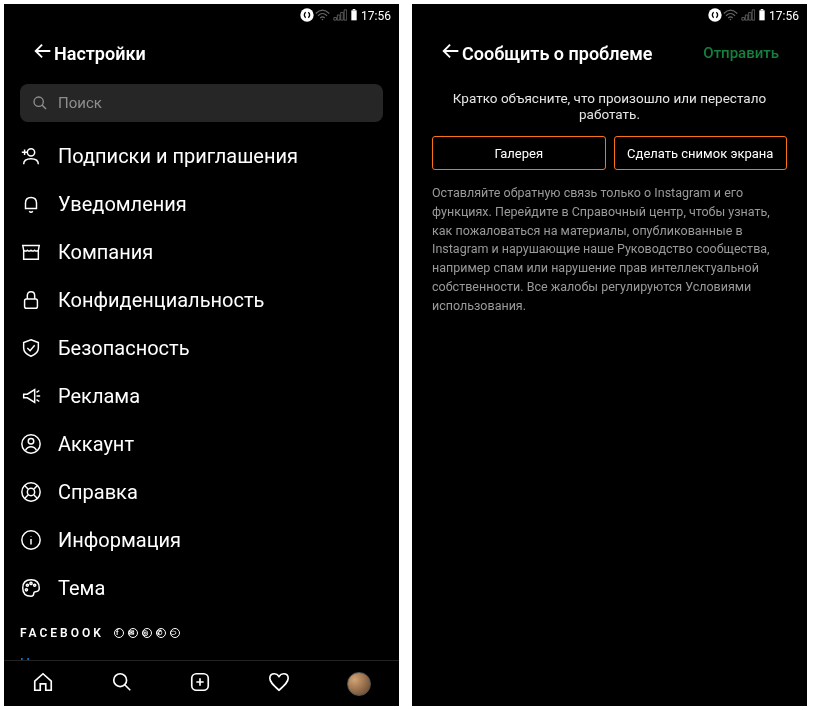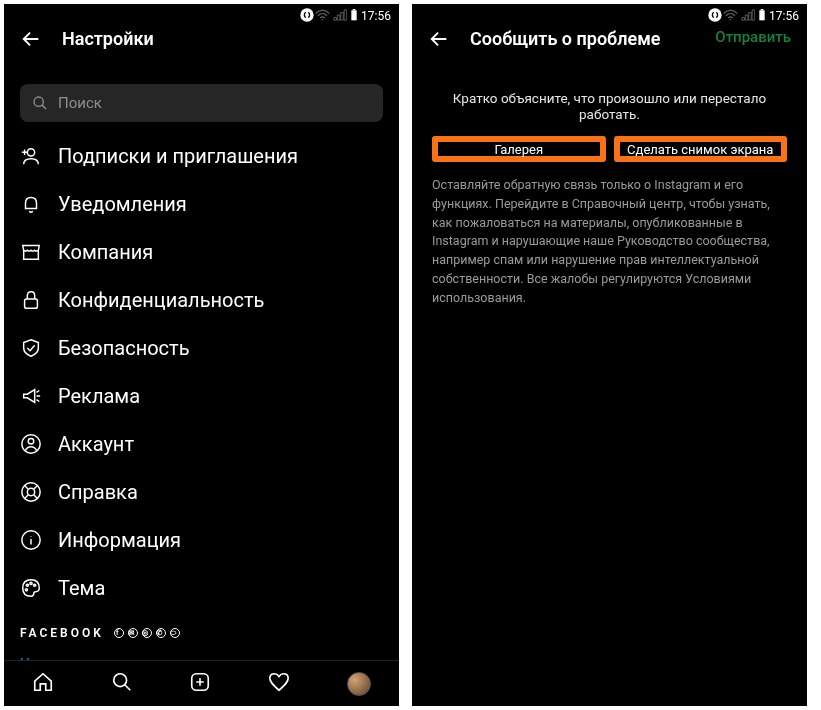--- a/index.html
+++ b/index.html
@@ -27,22 +27,22 @@
   justify-content: flex-end;
   padding: 0 8px;
   font-size: 12px;
 }
 .status-left svg { width: 16px; height: 16px; }
 .status-right { display: flex; align-items: center; gap: 3px; }
 .status-right svg { height: 12px; }
 .header {
   height: 50px;
   display: flex;
-  padding: 0 16px;
-  gap: 20px;
+  align-items: center;
+  padding: 0 28px;
 }
 .header-title { font-size: 18px; font-weight: 600; flex: 1; }
 .header-action { font-size: 15px; color: #15803d; font-weight: 500; }
 .back-arrow svg { width: 22px; height: 22px; stroke: #fff; }
 .search-box {
   margin: 6px 16px 10px;
   background: #262626;
   border-radius: 8px;
   height: 38px;
   display: flex;
@@ -79,22 +79,22 @@
   justify-content: space-around;
   background: #000;
 }
 .bottom-nav .nav-ico svg { width: 22px; height: 22px; stroke: #fff; fill: none; stroke-width: 1.8; }
 .avatar { width: 24px; height: 24px; border-radius: 50%; background: radial-gradient(circle at 30% 30%, #d4a373, #5a3e28); border: 1px solid #555; }
 
 
 .prompt-text { color: #e5e5e5; font-size: 13.5px; padding: 12px 20px 14px; text-align: center; }
 .btn-row { display: flex; gap: 8px; padding: 0 20px 14px; }
 .btn-outline {
-  flex: 1; border: 6px solid #f97316; background: transparent; color: #fff;
-  font-size: 13px; height: 26px; display: flex; align-items: center; justify-content: center;
+  flex: 1; border: 1px solid #f97316; background: transparent; color: #fff;
+  font-size: 13px; height: 34px; display: flex; align-items: center; justify-content: center;
   border-radius: 3px;
 }
 .disclaimer { color: #9a9a9a; font-size: 12.5px; line-height: 1.5; padding: 0 20px; }
 .scroll-area { flex: 1; overflow: hidden; }
 </style>
 </head>
 <body>
 
 <div class="phone">
   <div class="status-bar">

